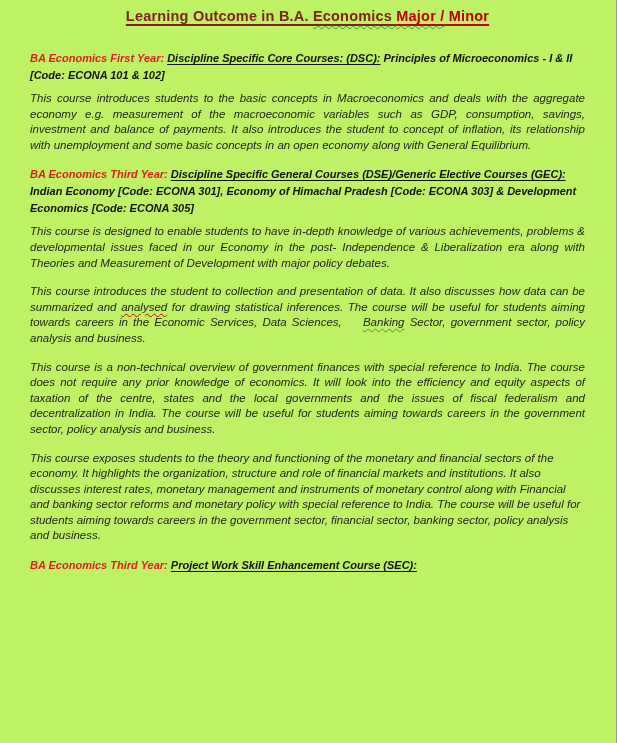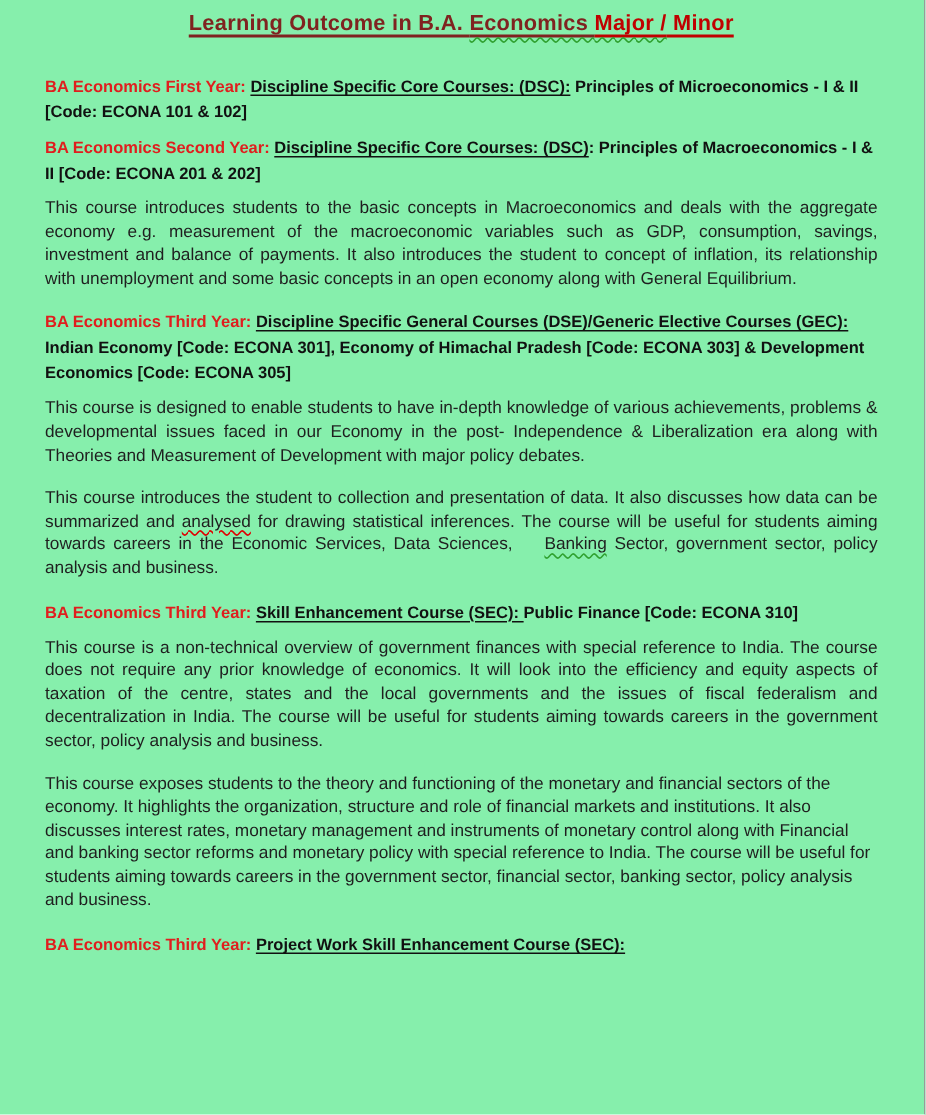--- a/index.html
+++ b/index.html
@@ -4,21 +4,21 @@
 <style>
   html, body {
     margin: 0;
     padding: 0;
     background: #ffffff;
   }
   .page {
     position: relative;
     width: 617px;
     height: 743px;
-    background: #86efac;
+    background: #bef264;
     font-family: "Liberation Sans", "DejaVu Sans", sans-serif;
     color: #1b1b1b;
     overflow: hidden;
     box-sizing: border-box;
     border-right: 1px solid #9a9a9a;
   }
   .content {
     padding: 8px 31px 0 30px;
   }
   h1.doc-title {
@@ -33,21 +33,21 @@
     text-decoration-thickness: 1.5px;
     text-underline-offset: 2.5px;
   }
   .title-dark { color: #7f2320; }
   .title-bright { color: #c00000; }
   .wavy-green-title {
     text-decoration: underline wavy #2fa12f;
     text-decoration-thickness: 1px;
     text-underline-offset: 4px;
   }
-  .section { margin: 0; }
+  .section { margin: 0; font-style: italic; }
   .sec-head {
     margin: 0 0 7px 0;
     font-size: 11px;
     font-weight: bold;
     line-height: 17px;
     color: #111111;
   }
   .year-label { color: #e01e1e; }
   .course-type {
     text-decoration: underline;
@@ -83,41 +83,35 @@
       <span class="title-dark u-solid"><span>Learning Outcome in B.A. </span><span class="wavy-green-title">Economics </span></span><span class="title-bright u-solid"><span class="wavy-green-title"> Major /</span><span> Minor</span></span>
     </h1>
 
     <div class="section">
       <p class="sec-head">
         <span class="year-label">BA Economics First Year: </span><span class="course-type">Discipline Specific Core Courses: (DSC):</span><span> Principles of Microeconomics - I &amp; II [Code: ECONA 101 &amp; 102]</span>
       </p>
     </div>
 
     <div class="section">
-      <p class="sec-head">
-        <span class="year-label">BA Economics Second Year: </span><span class="course-type">Discipline Specific Core Courses: (DSC)</span><span>: Principles of Macroeconomics - I &amp; II [Code: ECONA 201 &amp; 202]</span>
-      </p>
       <p class="desc just"><span>This course introduces students to the basic concepts in Macroeconomics and deals with the aggregate economy e.g. measurement of the macroeconomic variables such as GDP, consumption, savings, investment and balance of payments. It also introduces the student to concept of inflation, its relationship with unemployment and some basic concepts in an open economy along with General Equilibrium.</span></p>
     </div>
 
     <div class="section">
       <p class="sec-head">
         <span class="year-label">BA Economics Third Year: </span><span class="course-type">Discipline Specific General Courses (DSE)/Generic Elective Courses (GEC): </span><span> Indian Economy [Code: ECONA 301], Economy of Himachal Pradesh [Code: ECONA 303] &amp; Development Economics [Code: ECONA 305]</span>
       </p>
       <p class="desc just"><span>This course is designed to enable students to have in-depth knowledge of various achievements, problems &amp; developmental issues faced in our Economy in the post- Independence &amp; Liberalization era along with Theories and Measurement of Development with major policy debates.</span></p>
     </div>
 
     <div class="section">
       <p class="desc just"><span>This course introduces the student to collection and presentation of data. It also discusses how data can be summarized and </span><span class="wavy-red">analysed</span><span> for drawing statistical inferences. The course will be useful for students aiming towards careers in the Economic Services, Data Sciences, </span><span class="wavy-green">Banking</span><span> Sector, government sector, policy analysis and business.</span></p>
     </div>
 
     <div class="section">
-      <p class="sec-head">
-        <span class="year-label">BA Economics Third Year: </span><span class="course-type">Skill Enhancement Course (SEC): </span><span> Public Finance [Code: ECONA 310]</span>
-      </p>
       <p class="desc just"><span>This course is a non-technical overview of government finances with special reference to India. The course does not require any prior knowledge of economics. It will look into the efficiency and equity aspects of taxation of the centre, states and the local governments and the issues of fiscal federalism and decentralization in India. The course will be useful for students aiming towards careers in the government sector, policy analysis and business.</span></p>
     </div>
 
     <div class="section">
       <p class="desc"><span>This course exposes students to the theory and functioning of the monetary and financial sectors of the economy. It highlights the organization, structure and role of financial markets and institutions. It also discusses interest rates, monetary management and instruments of monetary control along with Financial and banking sector reforms and monetary policy with special reference to India. The course will be useful for students aiming towards careers in the government sector, financial sector, banking sector, policy analysis and business.</span></p>
     </div>
 
     <div class="section">
       <p class="sec-head">
         <span class="year-label">BA Economics Third Year: </span><span class="course-type">Project Work Skill Enhancement Course (SEC):</span>

